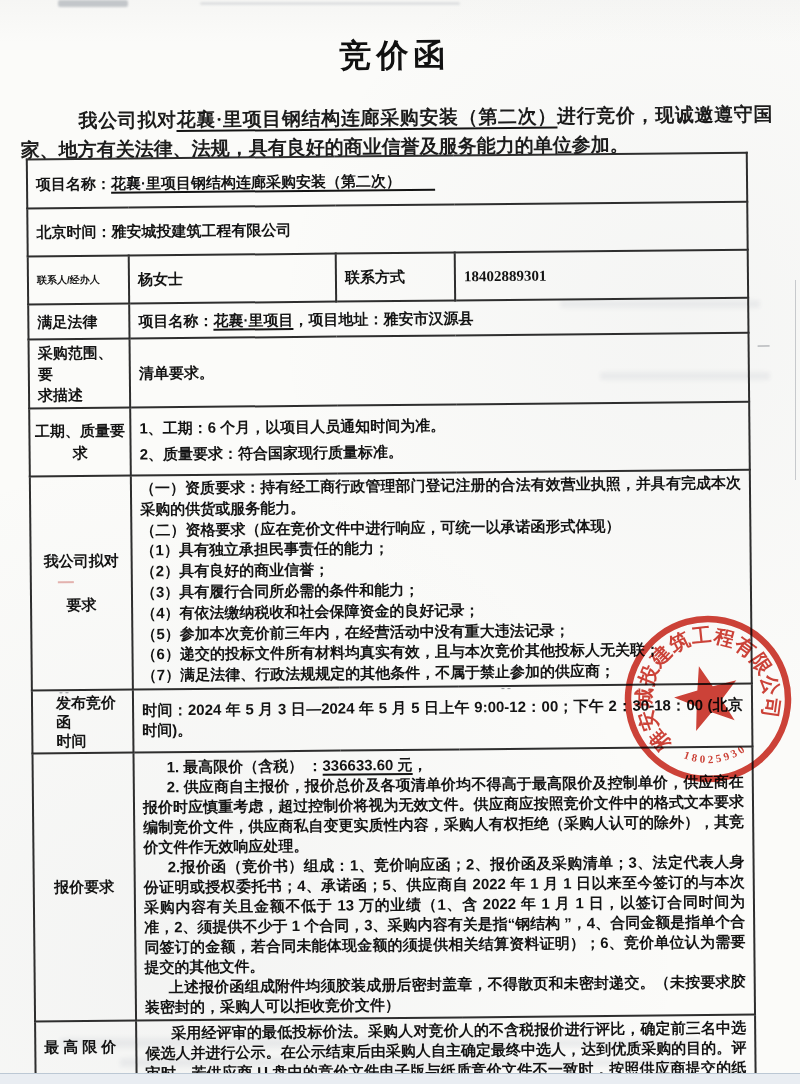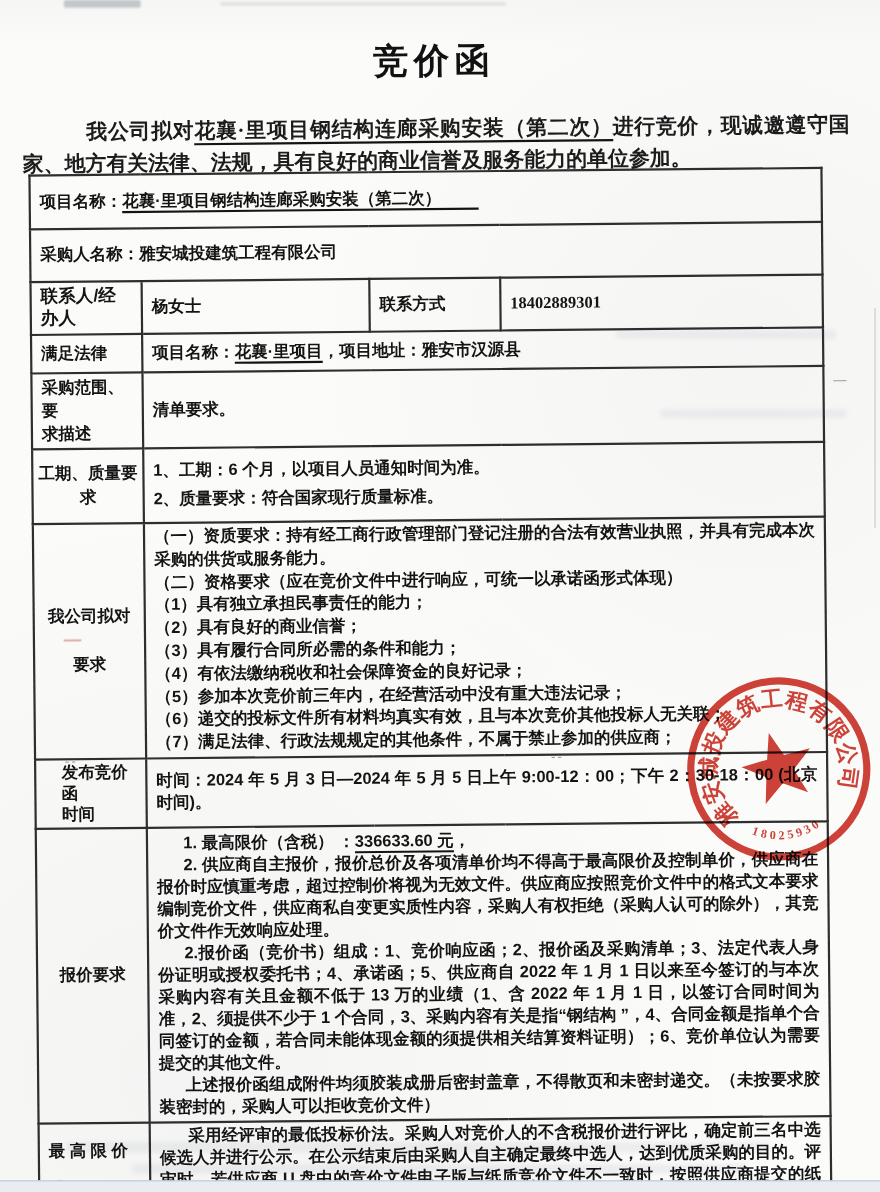--- a/index.html
+++ b/index.html
@@ -81,26 +81,26 @@
 
     <tbody>
         <tr>
       <td colspan="4" style="height:43px" class="rowline">
         <span>项目名称：</span><span class="u u-pad">花襄·里项目钢结构连廊采购安装（第二次）</span>
       </td>
     </tr>
 
     <tr>
       <td colspan="4" style="height:42px" class="rowline">
-        <span>采购人名称：</span><span>雅安城投建筑工程有限公司</span>
-      </td>
-    </tr>
-
-    <tr>
-      <td class="lbl" style="height:42px;font-size:16px">联系人/经办人</td>
+        <span>北京时间：</span><span>雅安城投建筑工程有限公司</span>
+      </td>
+    </tr>
+
+    <tr>
+      <td class="lbl" style="height:42px;font-size:10px">联系人/经办人</td>
       <td>杨女士</td>
       <td>联系方式</td>
       <td class="phone">18402889301</td>
     </tr>
 
     <tr>
       <td class="lbl" style="height:29px">满足法律</td>
       <td colspan="3" class="content">
         <span>项目名称：</span><span class="u">花襄·里项目</span><span>，项目地址：雅安市汉源县</span>
       </td>

